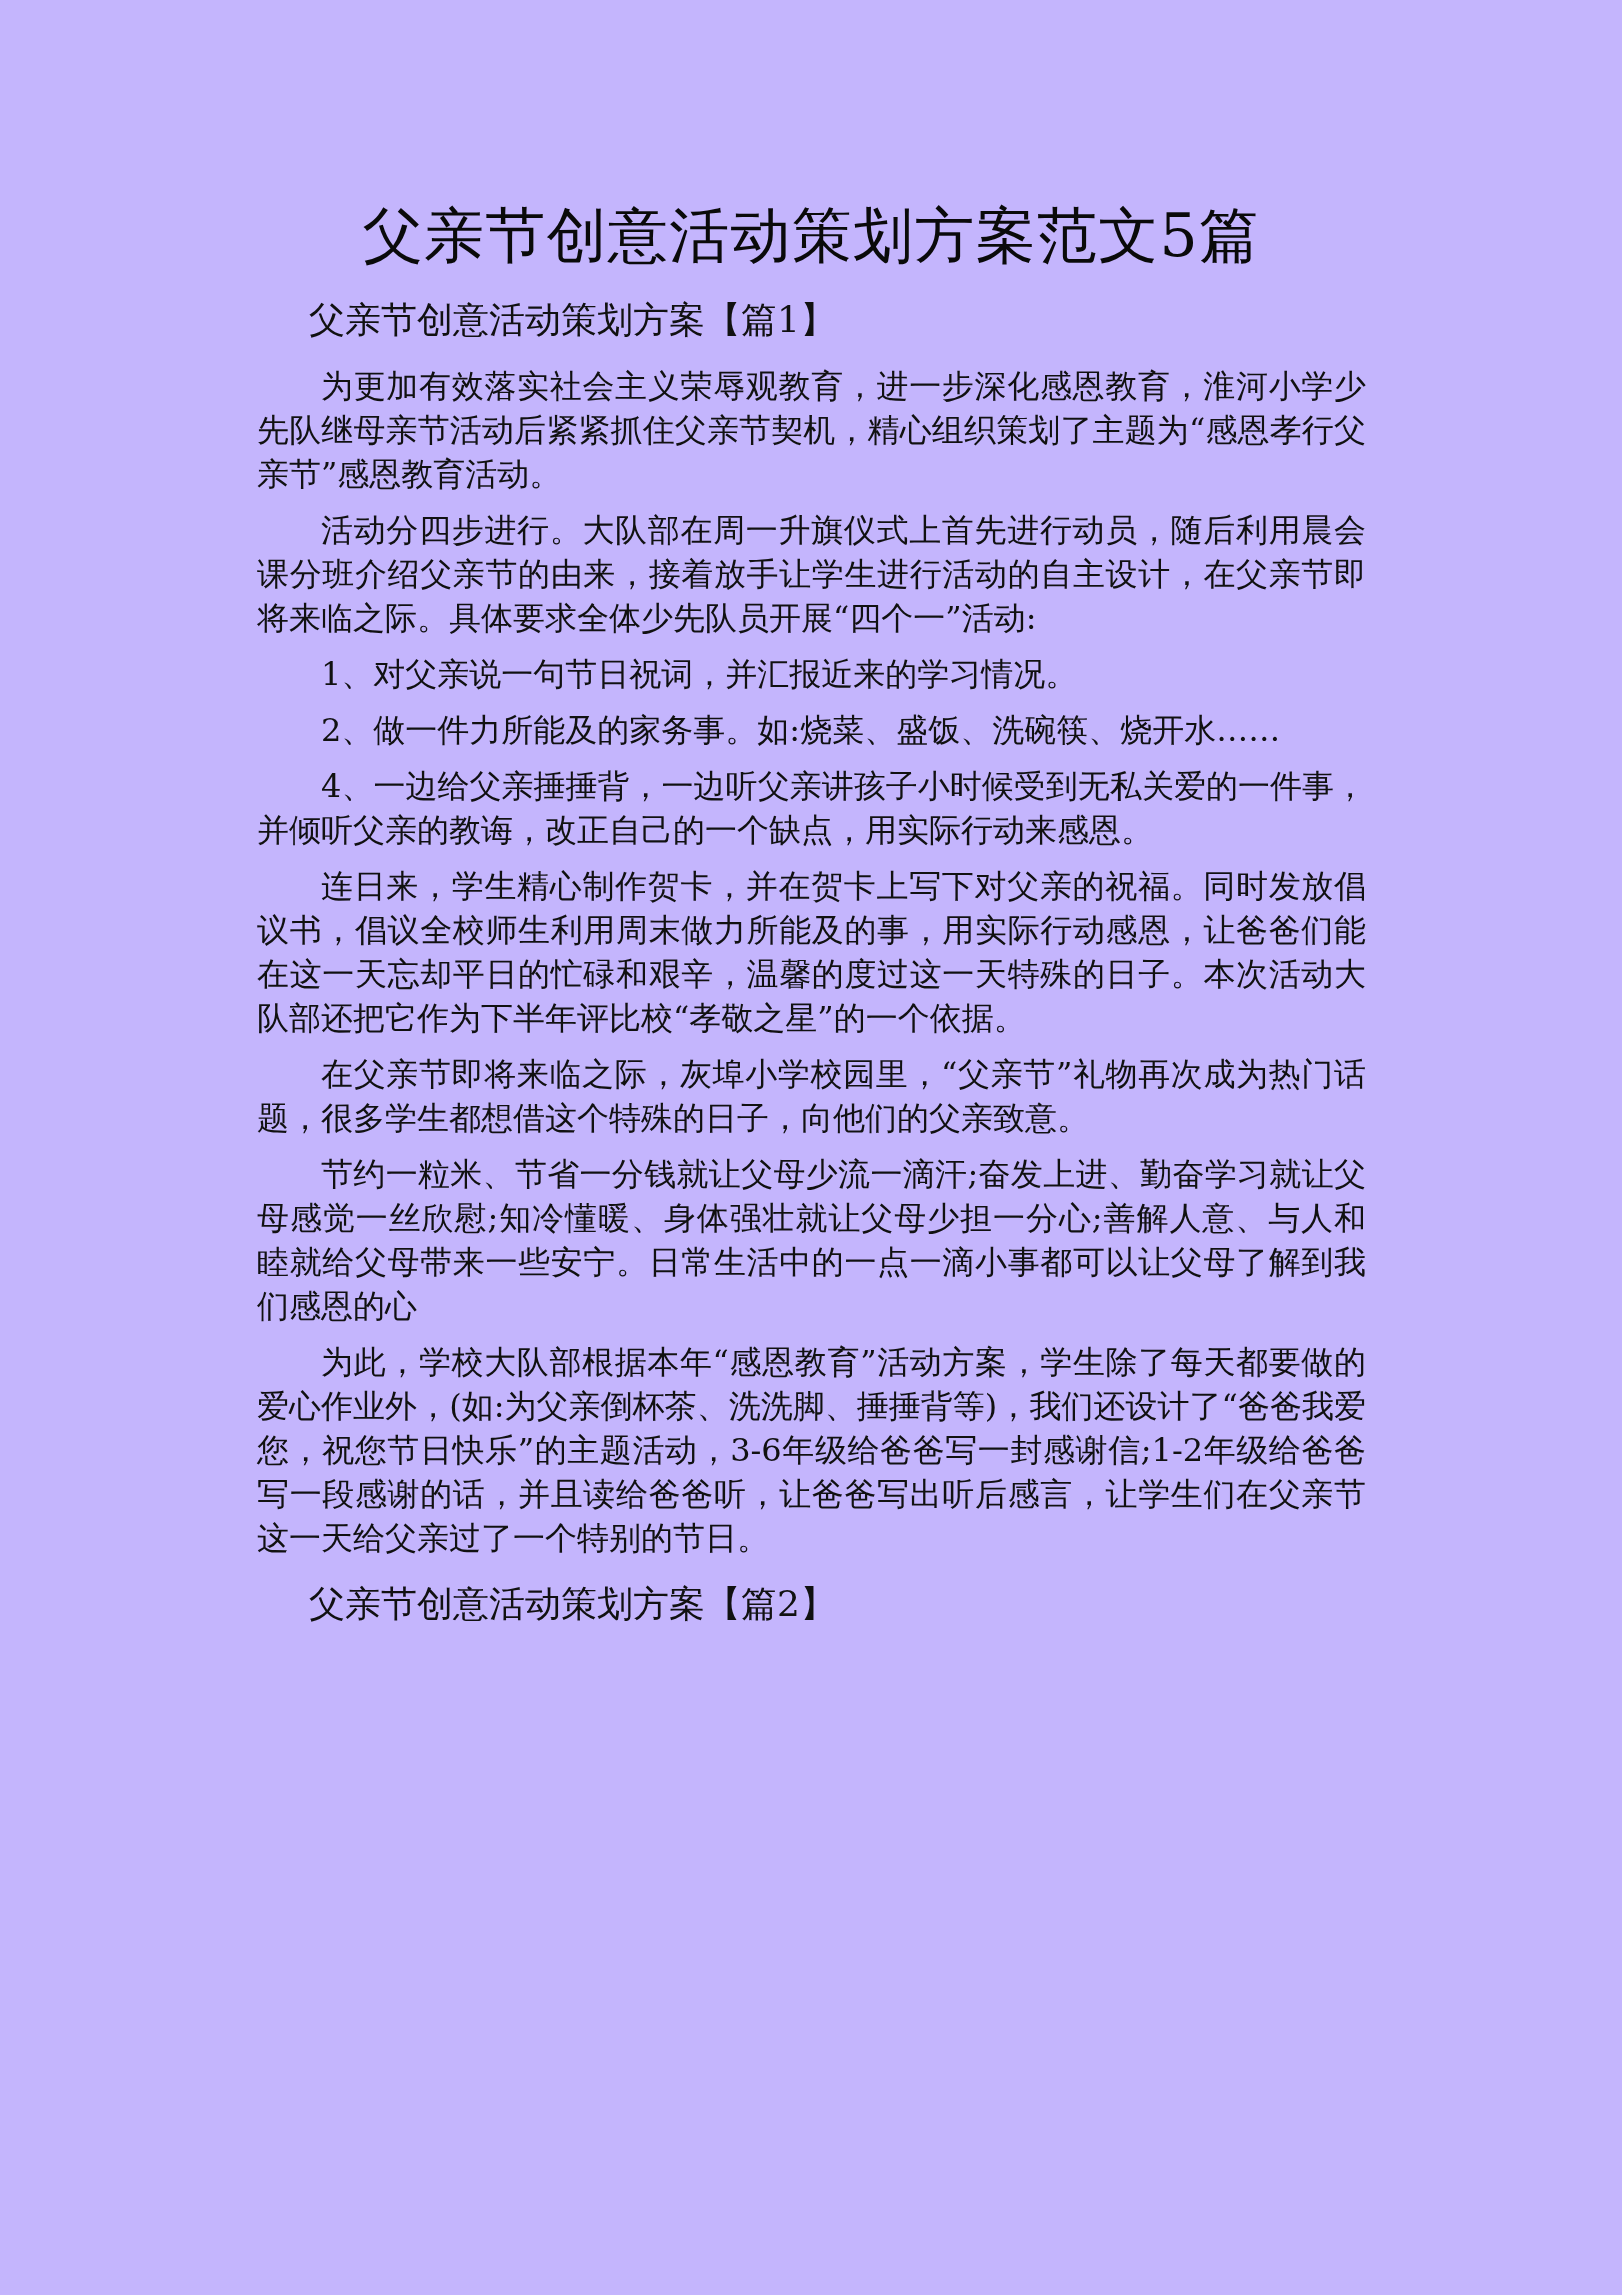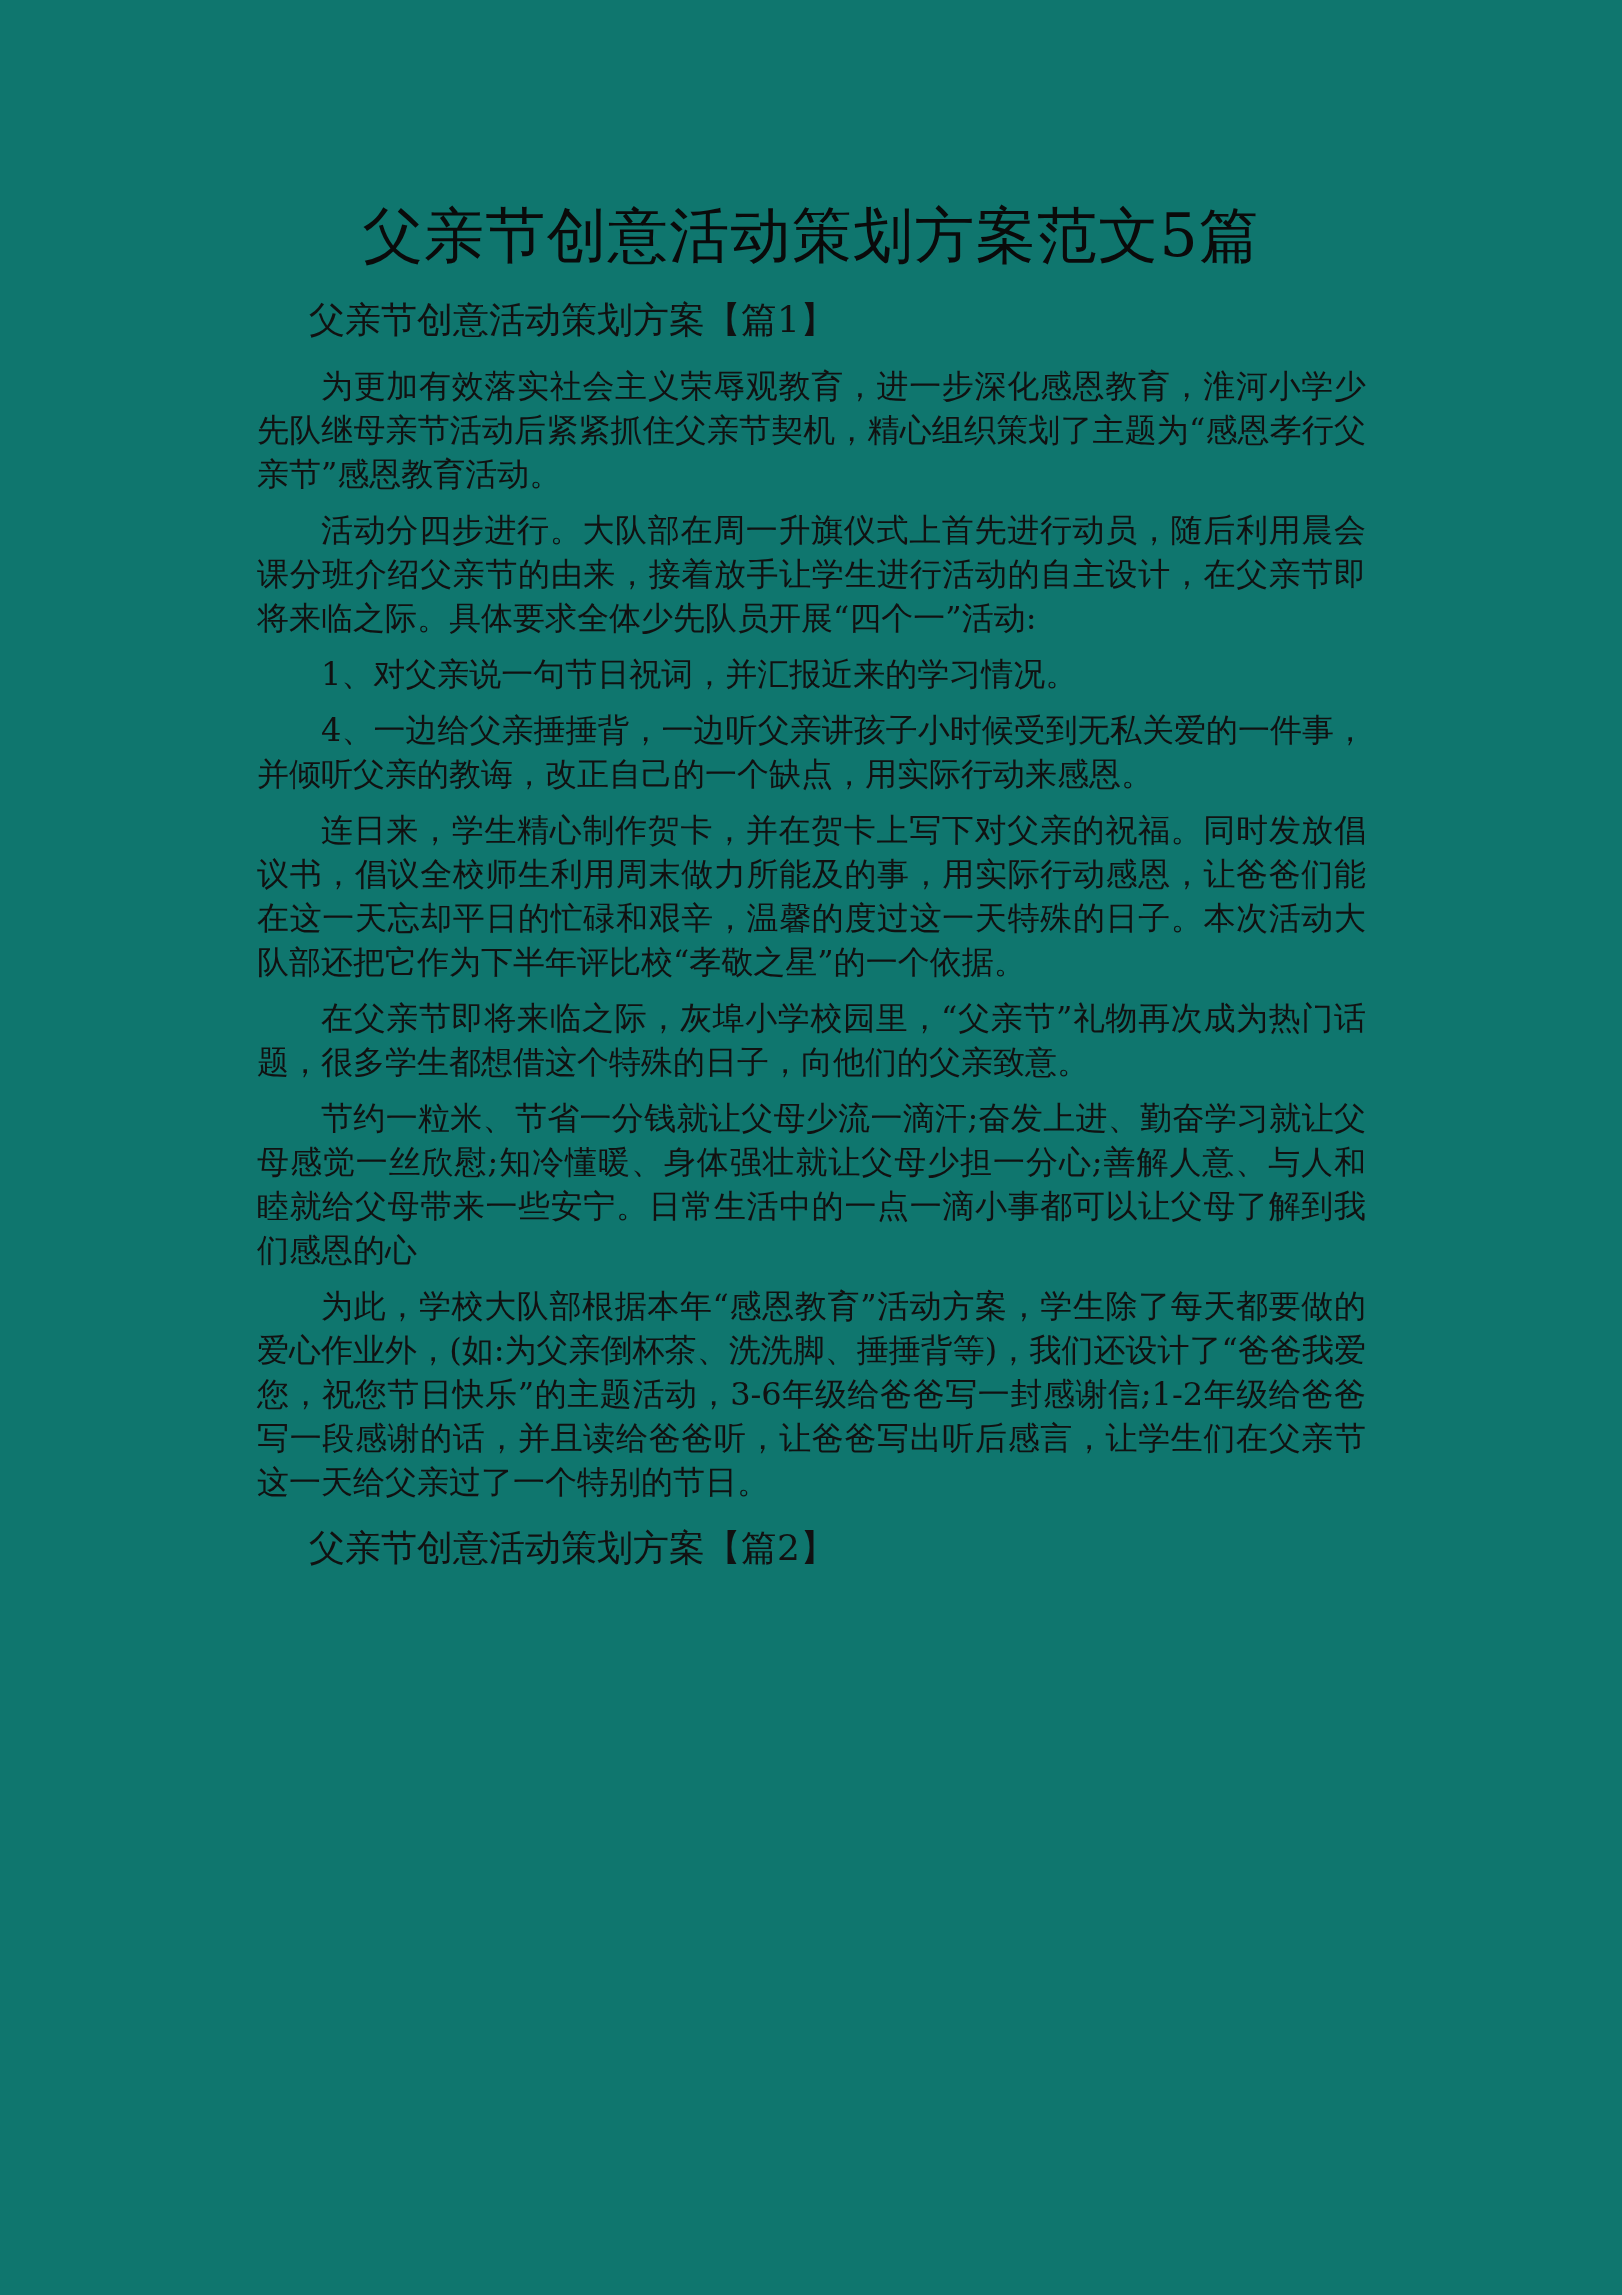--- a/index.html
+++ b/index.html
@@ -14,21 +14,21 @@
     overflow: hidden;
     color: #111111;
     font-family: "DejaVu Serif", "Liberation Serif", serif;
   }
   .page {
     position: absolute;
     left: 0;
     top: 0;
     width: 1623px;
     height: 2295px;
-    background: #0f766e;
+    background: #c4b5fd;
   }
   .doc-title {
     position: absolute;
     left: 0;
     top: 196px;
     width: 1623px;
     text-align: center;
     font-size: 60px;
     line-height: 79px;
     letter-spacing: 1.3px;
@@ -68,20 +68,21 @@
 
   <h1 class="doc-title">父亲节创意活动策划方案范文5篇</h1>
 
   <div class="body-text">
 
     <p class="section-heading">父亲节创意活动策划方案【篇1】</p>
 
     <p class="para">为更加有效落实社会主义荣辱观教育，进一步深化感恩教育，淮河小学少先队继母亲节活动后紧紧抓住父亲节契机，精心组织策划了主题为“感恩孝行父亲节”感恩教育活动。</p>
     <p class="para">活动分四步进行。大队部在周一升旗仪式上首先进行动员，随后利用晨会课分班介绍父亲节的由来，接着放手让学生进行活动的自主设计，在父亲节即将来临之际。具体要求全体少先队员开展“四个一”活动:</p>
     <p class="para">1、对父亲说一句节日祝词，并汇报近来的学习情况。</p>
+    <p class="para">2、做一件力所能及的家务事。如:烧菜、盛饭、洗碗筷、烧开水……</p>
     <p class="para">4、一边给父亲捶捶背，一边听父亲讲孩子小时候受到无私关爱的一件事，并倾听父亲的教诲，改正自己的一个缺点，用实际行动来感恩。</p>
     <p class="para">连日来，学生精心制作贺卡，并在贺卡上写下对父亲的祝福。同时发放倡议书，倡议全校师生利用周末做力所能及的事，用实际行动感恩，让爸爸们能在这一天忘却平日的忙碌和艰辛，温馨的度过这一天特殊的日子。本次活动大队部还把它作为下半年评比校“孝敬之星”的一个依据。</p>
     <p class="para">在父亲节即将来临之际，灰埠小学校园里，“父亲节”礼物再次成为热门话题，很多学生都想借这个特殊的日子，向他们的父亲致意。</p>
     <p class="para">节约一粒米、节省一分钱就让父母少流一滴汗;奋发上进、勤奋学习就让父母感觉一丝欣慰;知冷懂暖、身体强壮就让父母少担一分心;善解人意、与人和睦就给父母带来一些安宁。日常生活中的一点一滴小事都可以让父母了解到我们感恩的心</p>
     <p class="para">为此，学校大队部根据本年“感恩教育”活动方案，学生除了每天都要做的爱心作业外，(如:为父亲倒杯茶、洗洗脚、捶捶背等)，我们还设计了“爸爸我爱您，祝您节日快乐”的主题活动，3-6年级给爸爸写一封感谢信;1-2年级给爸爸写一段感谢的话，并且读给爸爸听，让爸爸写出听后感言，让学生们在父亲节这一天给父亲过了一个特别的节日。</p>
 
     <p class="section-heading">父亲节创意活动策划方案【篇2】</p>
 
   </div>
 </div>

